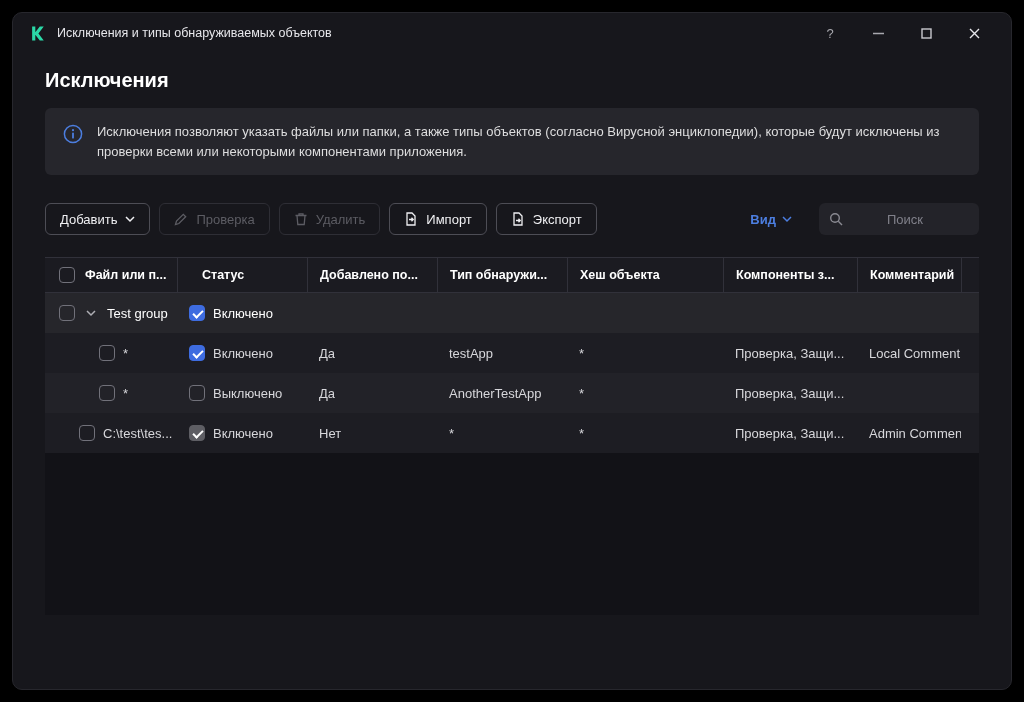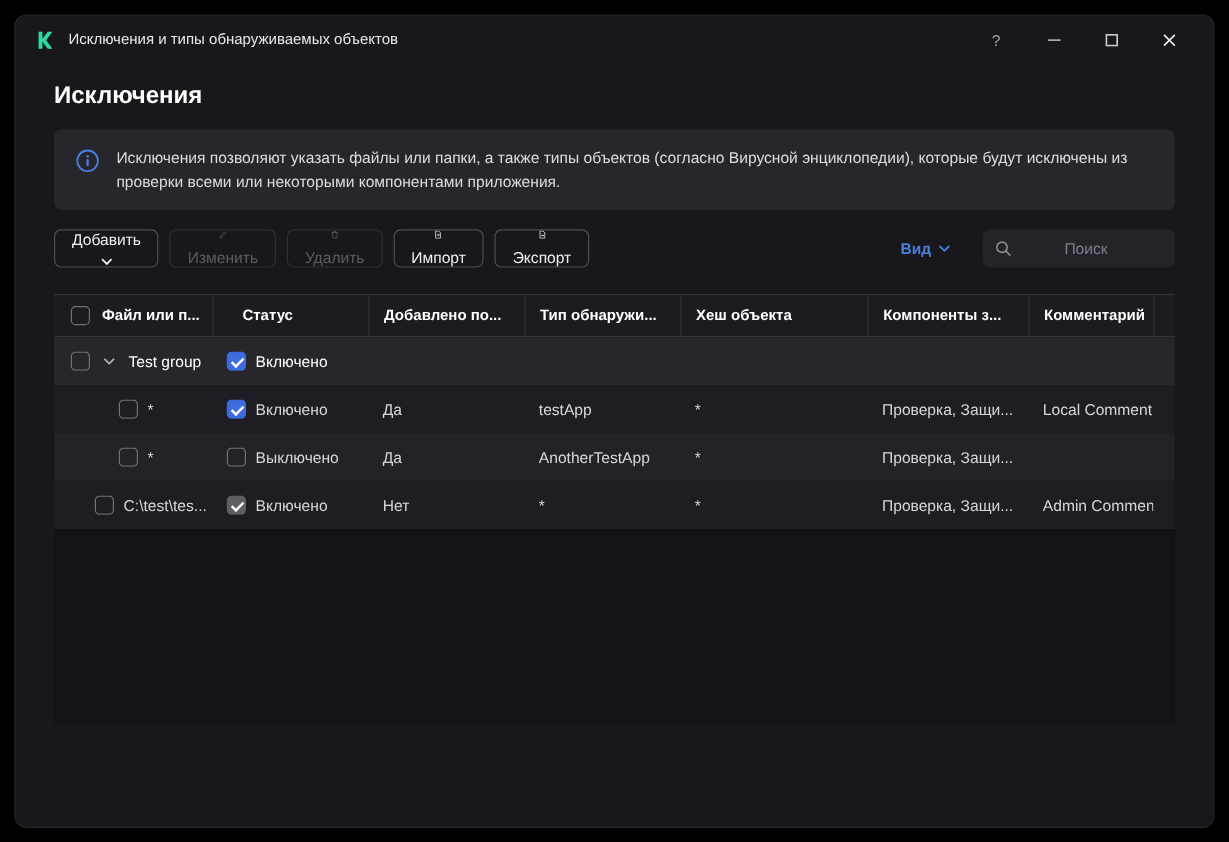--- a/index.html
+++ b/index.html
@@ -16,32 +16,32 @@
   .logo { width:18px; height:18px; flex:none; display:flex; align-items:center; justify-content:center; }
   .win-title { font-size:12.5px; color:#e8e8ec; }
   .win-controls { margin-left:auto; display:flex; align-items:center; gap:30px; }
   .win-btn { background:none; border:none; color:#a8a8ae; font-size:13px; cursor:default;
              display:flex; align-items:center; justify-content:center; width:18px; height:18px; }
   .win-btn.close { color:#e8e8ec; }
 
   
   .heading { padding:16px 32px 4px; font-size:20px; font-weight:bold; color:#ffffff; }
   .banner {
-    margin:12px 32px 0; background:#26262c; border-radius:6px;
+    margin:12px 32px 12px; background:#26262c; border-radius:6px;
     padding:14px 18px; display:flex; gap:14px; align-items:flex-start;
     color:#dededf; font-size:13px; line-height:1.5; max-width:936px;
   }
   .info-ic { flex:none; margin-top:2px; }
 
   
   .toolbar { margin:16px 32px 0; display:flex; align-items:center; gap:9px; }
   .btn {
     height:32px; padding:0 14px; border:1px solid #4d4d55; border-radius:6px;
     background:transparent; color:#f0f0f3; font-size:13px;
-    display:inline-flex; align-items:center; gap:8px; cursor:default; font-family:inherit;flex-direction:column;
+    display:inline-flex; align-items:center; gap:8px; cursor:default; font-family:inherit;
   }
   .btn.disabled { border-color:#2e2e35; color:#5c5c63; }
   .view-toggle { margin-left:auto; margin-right:18px; display:flex; align-items:center; gap:6px;
                  color:#4c7ee0; font-size:13px; font-weight:bold; cursor:default; }
   .search {
     width:160px; height:32px; background:#232329; border-radius:6px;
     display:flex; align-items:center; gap:8px; padding:0 10px;
   }
   .search input {
     flex:1; min-width:0; background:transparent; border:none; outline:none;
@@ -151,21 +151,21 @@
     <button class="btn">
       <span>Добавить</span>
       <svg width="10" height="7" viewBox="0 0 10 7">
           <path d="M1 1l4 4 4-4" fill="none" stroke="#f0f0f3" stroke-width="1.5"></path>
         </svg>
     </button>
     <button class="btn disabled">
       <svg width="14" height="14" viewBox="0 0 14 14">
           <path d="M1.5 12.5l1-3.4 6.8-6.8 2.4 2.4-6.8 6.8-3.4 1z" fill="none" stroke="#5c5c63" stroke-width="1.3"></path>
         </svg>
-      <span>Изменить</span>
+      <span>Проверка</span>
     </button>
     <button class="btn disabled">
       <svg width="14" height="14" viewBox="0 0 14 14">
           <path d="M1.5 3.5h11M5 3.5V1.8h4v1.7M3 3.5l.8 9h6.4l.8-9" fill="none" stroke="#5c5c63" stroke-width="1.3"></path>
         </svg>
       <span>Удалить</span>
     </button>
     <button class="btn">
       <svg width="14" height="14" viewBox="0 0 14 14">
           <path d="M3 1h5l3 3v9H3z" fill="none" stroke="#f0f0f3" stroke-width="1.3"></path>

